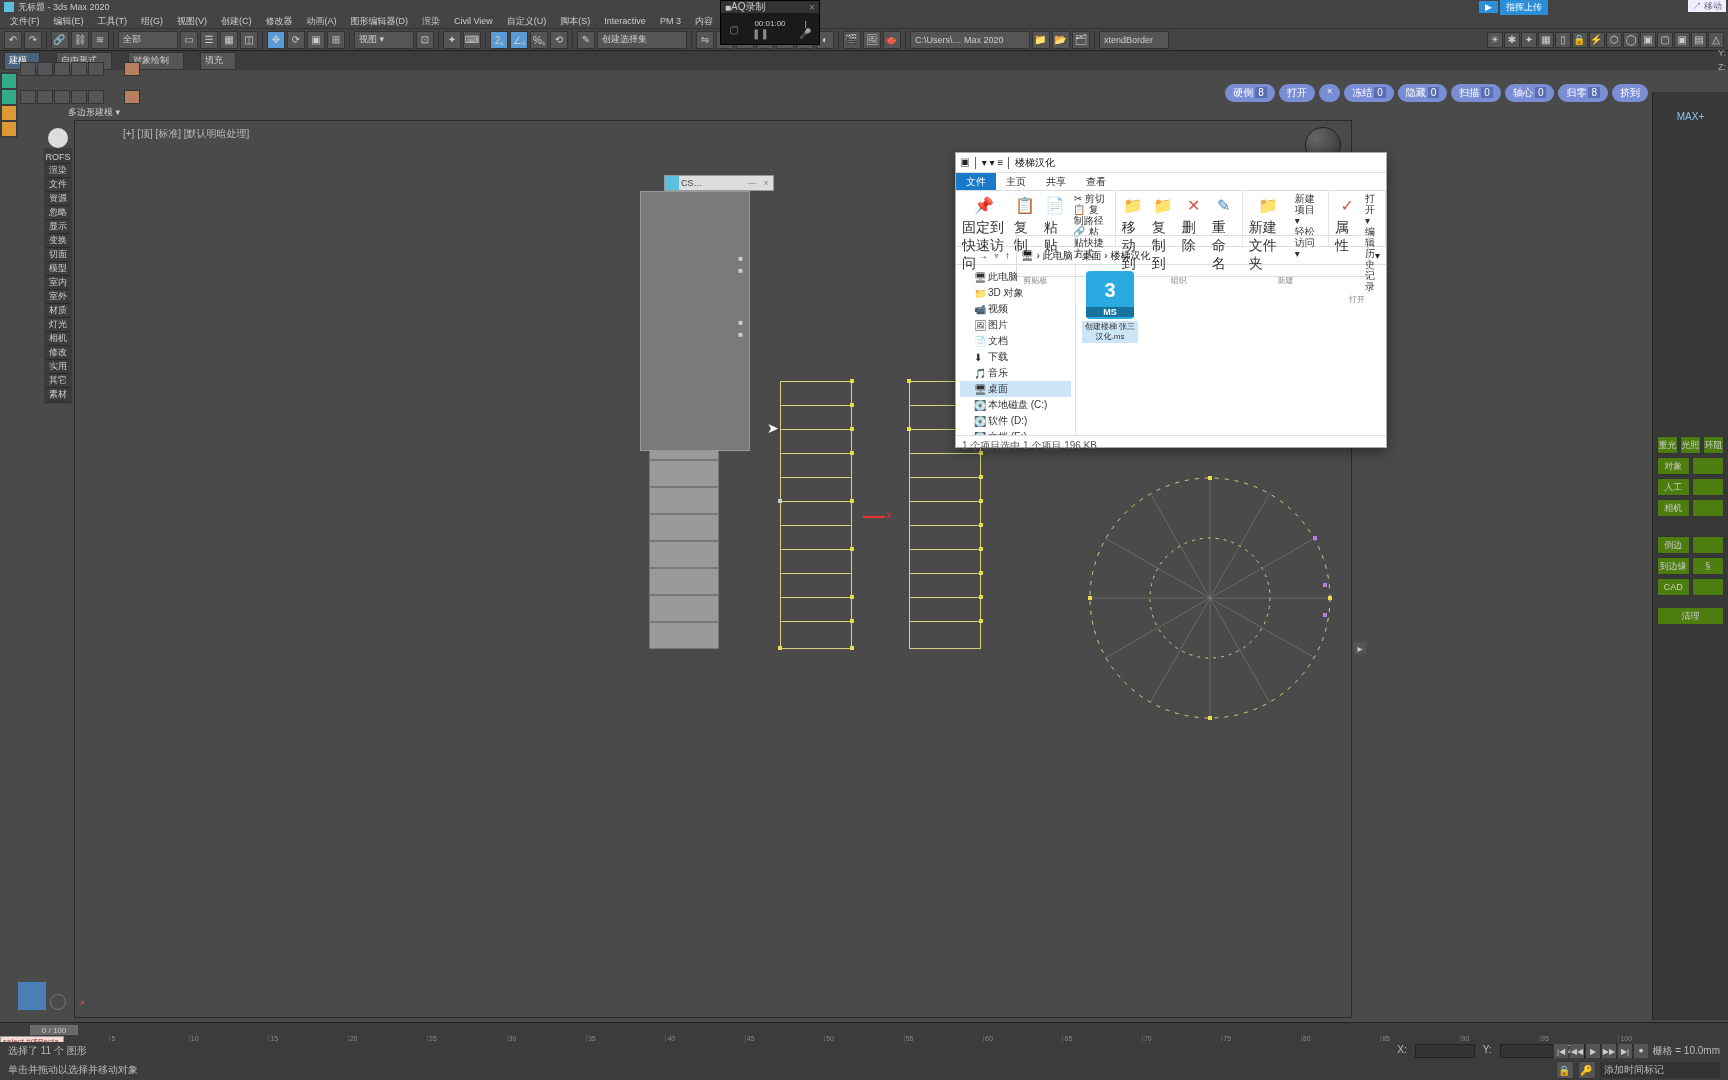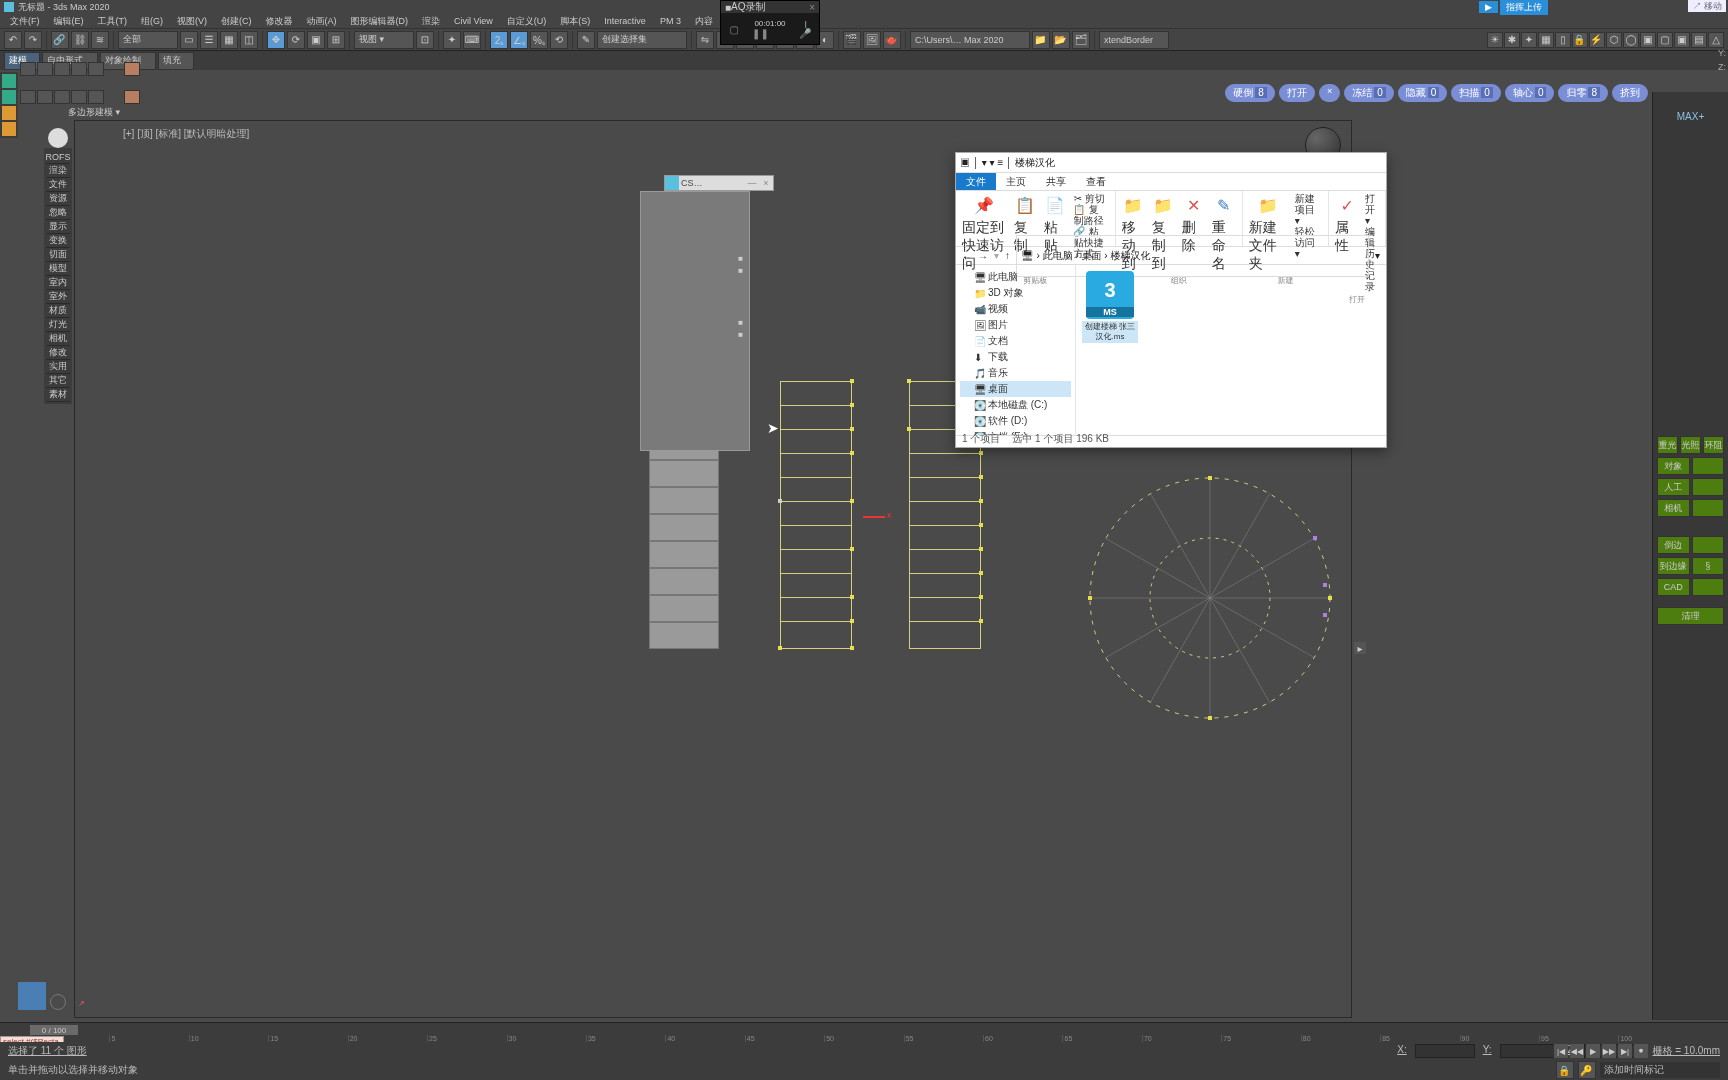--- a/index.html
+++ b/index.html
@@ -15,21 +15,21 @@
 .menu-item { padding: 0 6px; font-size: 9px; color: #ccc; cursor: default; }
 
 
 .toolbar-row { height: 22px; background: #444; border-top: 1px solid #333; display: flex; align-items: center; padding: 0 4px; gap: 2px; }
 .tool-btn { width: 18px; height: 18px; background: #555; border: 1px solid #333; display: inline-flex; align-items: center; justify-content: center; }
 .tool-btn.blue { background: #5b9bd5; }
 .tool-sep { width: 1px; height: 18px; background: #333; margin: 0 2px; }
 .tool-dropdown { background: #555; height: 18px; padding: 0 4px; border: 1px solid #333; display: flex; align-items: center; font-size: 9px; min-width: 60px; }
 
 
-.secondary-bar { height: 20px; background: #3c3c3c; border-top: 1px solid #222; display: flex; align-items: center; padding: 0 4px; gap: 2px; }
+.secondary-bar { height: 20px; background: #3c3c3c; border-top: 1px solid #222; display: flex; align-items: center; padding: 0 4px; gap: 16px; }
 
 
 .top-right-cluster { position: absolute; top: 0; right: 180px; display: flex; gap: 2px; align-items: center; height: 14px; }
 .badge-blue { background: #2a8fd8; color: #fff; padding: 1px 6px; font-size: 9px; }
 
 
 .recorder { position: absolute; top: 0; left: 720px; width: 100px; height: 45px; background: #1a1a1a; border: 1px solid #000; z-index: 50; }
 .recorder-tab { background: #333; height: 12px; display: flex; align-items: center; padding: 0 4px; font-size: 8px; color: #ccc; }
 .recorder-tab .close-x { margin-left: auto; color: #888; }
 .recorder-body { display: flex; justify-content: space-around; align-items: center; height: 32px; }
@@ -112,30 +112,30 @@
 .explorer .ex-nav { width: 120px; border-right: 1px solid #e5e5e5; padding: 4px; overflow: hidden; }
 .explorer .ex-nav .navitem { font-size: 9px; padding: 1px 0 1px 14px; color: #333; display: flex; align-items: center; gap: 4px; }
 .explorer .ex-nav .navitem.sel { background: #cde6f7; }
 .explorer .ex-nav .navicon { width: 10px; height: 10px; display: inline-block; }
 .explorer .ex-content { flex: 1; padding: 6px; display: flex; align-items: flex-start; }
 .explorer .ex-file { width: 56px; text-align: center; }
 .explorer .ex-file .fi { width: 48px; height: 48px; margin: 0 auto 2px; background: #29abe2; border-radius: 4px; position: relative; }
 .explorer .ex-file .fi::after { content: "MS"; position: absolute; bottom: 2px; left: 0; right: 0; background: #16739e; color: #fff; font-size: 9px; font-weight: bold; }
 .explorer .ex-file .fi::before { content: "3"; position: absolute; top: 8px; left: 0; right: 0; color: #fff; font-size: 20px; font-weight: bold; }
 .explorer .ex-file .fl { font-size: 8px; color: #333; line-height: 10px; background: #cde6f7; padding: 1px; }
-.explorer .ex-status { height: 14px; border-top: 1px solid #ddd; display: flex; align-items: flex-end; padding: 3px 6px; font-size: 8px; color: #555; gap: 12px; }
+.explorer .ex-status { height: 14px; border-top: 1px solid #ddd; display: flex; align-items: flex-start; padding: 3px 6px; font-size: 8px; color: #555; }
 
 
 .timeline { position: absolute; left: 0; right: 0; bottom: 38px; height: 20px; background: #3c3c3c; border-top: 1px solid #222; }
 .timeline-scrub { position: absolute; left: 30px; top: 2px; width: 48px; height: 10px; background: #6a6a6a; display: flex; align-items: center; justify-content: center; font-size: 8px; }
 .timeline-ticks { position: absolute; left: 30px; right: 30px; top: 12px; height: 8px; display: flex; }
 .timeline-ticks .tick { flex: 1; border-left: 1px solid #555; font-size: 7px; color: #888; text-align: left; padding-left: 1px; }
 
 
-.statusrow { position: absolute; left: 0; right: 0; bottom: 20px; height: 18px; background: #3c3c3c; display: flex; align-items: center; font-size: 9px; color: #bbb; text-decoration: underline; }
+.statusrow { position: absolute; left: 0; right: 0; bottom: 20px; height: 18px; background: #3c3c3c; display: flex; align-items: center; font-size: 9px; color: #bbb; }
 .statusrow .sl { padding: 0 8px; }
 .statusrow .coord { margin-left: auto; display: flex; gap: 8px; padding-right: 8px; }
 .statusrow2 { position: absolute; left: 0; right: 0; bottom: 0; height: 20px; background: #3c3c3c; display: flex; align-items: center; font-size: 9px; color: #bbb; }
 .statusrow2 .sl { padding: 0 8px; }
 
 .cmd-line { position: absolute; left: 0; bottom: 38px; width: 64px; }
 .cmd-line .cml { height: 12px; background: #e9d5d0; color: #843; font-size: 8px; padding: 0 2px; border: 1px solid #999; }
 .cmd-line .cml.pink { background: #fadad5; }
 
 

